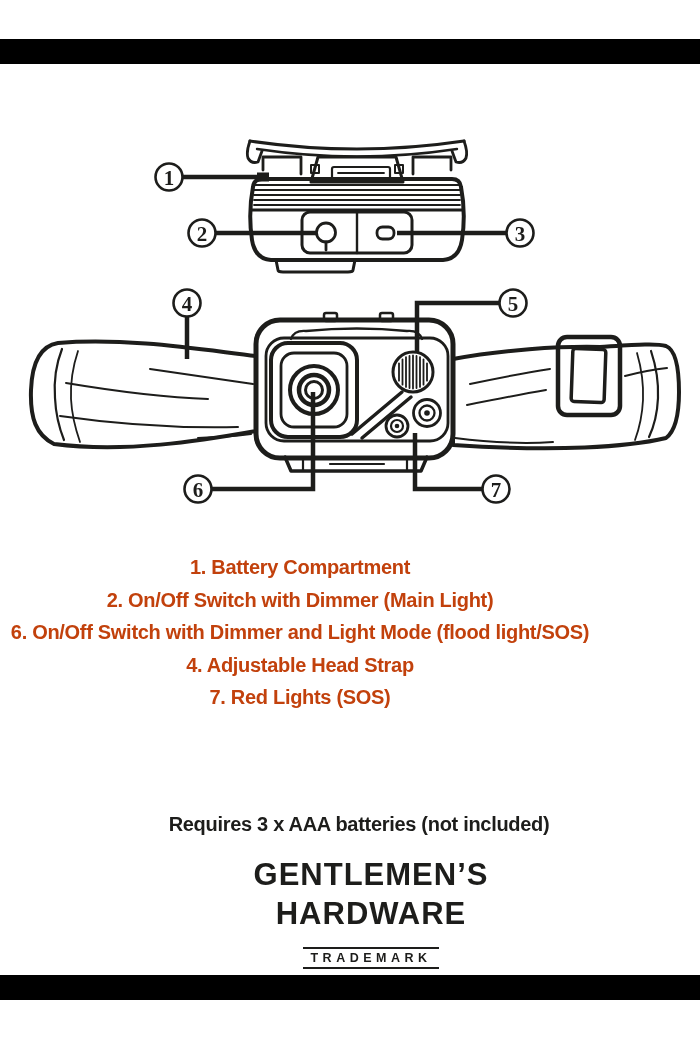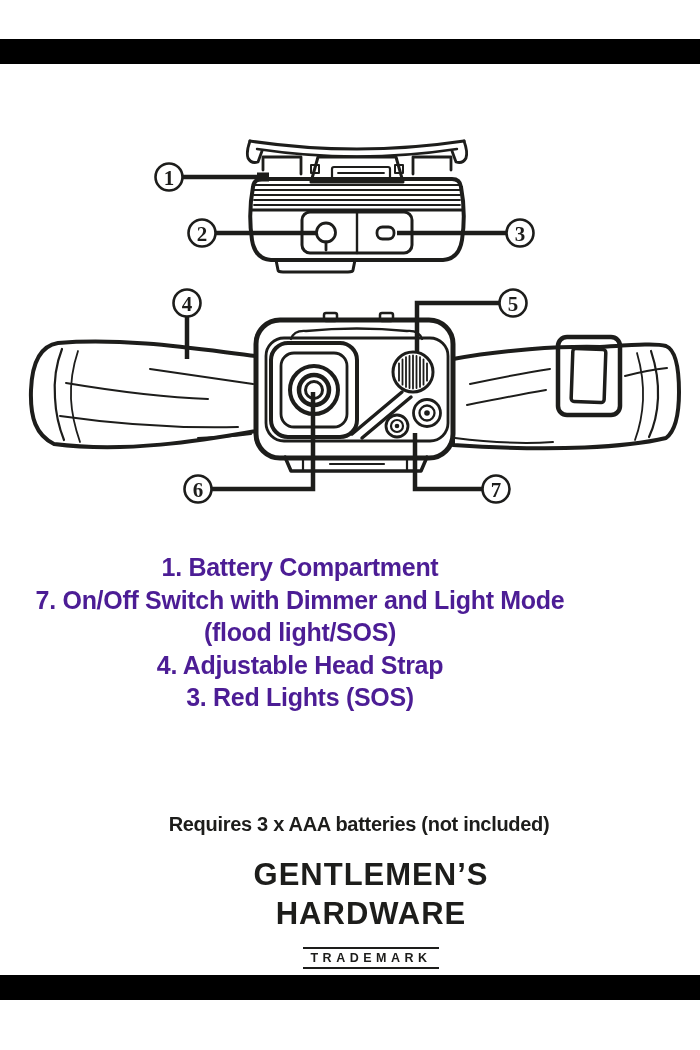--- a/index.html
+++ b/index.html
@@ -9,21 +9,21 @@
   .bar{position:absolute;left:0;width:700px;background:#000000;}
   .bar-top{top:39px;height:25px;}
   .bar-bottom{top:975px;height:25px;}
   svg.diagram{position:absolute;left:0;top:0;width:700px;height:1050px;}
   .ink-stroke{stroke:#1d1d1b;fill:none;stroke-linecap:round;stroke-linejoin:round;}
   .lead{stroke:#1d1d1b;fill:none;stroke-width:4.5;stroke-linecap:butt;stroke-linejoin:miter;}
   .co-circle{fill:#ffffff;stroke:#1d1d1b;stroke-width:2.6;}
   .co-digit{font-family:"Liberation Serif","DejaVu Serif",serif;font-weight:bold;
             font-size:21px;fill:#1d1d1b;text-anchor:middle;}
   .parts-list{position:absolute;left:0;top:551px;width:600px;text-align:center;
-              color:#4c1d95;font-weight:bold;font-size:25px;line-height:32.5px;
+              color:#c2410c;font-weight:bold;font-size:20px;line-height:32.5px;
               letter-spacing:-0.3px;}
   .note{position:absolute;left:9px;top:813px;width:700px;text-align:center;color:#1d1d1b;
         font-weight:bold;font-size:20px;letter-spacing:-0.3px;}
   .brand{position:absolute;left:0;top:859px;width:700px;text-align:center;color:#1d1d1b;padding-left:21px;}
   .brand-line{font-weight:bold;font-size:31px;line-height:31px;letter-spacing:1px;}
   .brand-line2{margin-top:8px;}
   .trademark-wrap{margin-top:18px;}
   .trademark{display:inline-block;border-top:2.5px solid #1d1d1b;border-bottom:2.5px solid #1d1d1b;
              padding:2.5px 7px;font-weight:bold;font-size:12.5px;letter-spacing:4.5px;
              line-height:13px;color:#1d1d1b;}
@@ -138,23 +138,24 @@
     </g>
     <g>
       <path class="lead" d="M415,433 V489 H482"></path>
       <circle class="co-circle" cx="496" cy="489" r="13.5"></circle>
       <text class="co-digit" x="496" y="496.5">7</text>
     </g>
   </svg>
 
   <div class="parts-list">
     <div>1. Battery Compartment</div>
-    <div>7. On/Off Switch with Dimmer and Light Mode (flood light/SOS)</div>
+    <div>2. On/Off Switch with Dimmer (Main Light)</div>
+    <div>6. On/Off Switch with Dimmer and Light Mode (flood light/SOS)</div>
     <div>4. Adjustable Head Strap</div>
-    <div>3. Red Lights (SOS)</div>
+    <div>7. Red Lights (SOS)</div>
   </div>
 
   <div class="note">Requires 3 x AAA batteries (not included)</div>
 
   <div class="brand">
     <div class="brand-line">GENTLEMEN’S</div>
     <div class="brand-line brand-line2">HARDWARE</div>
     <div class="trademark-wrap">
       <span class="trademark">TRADEMARK</span>
     </div>

